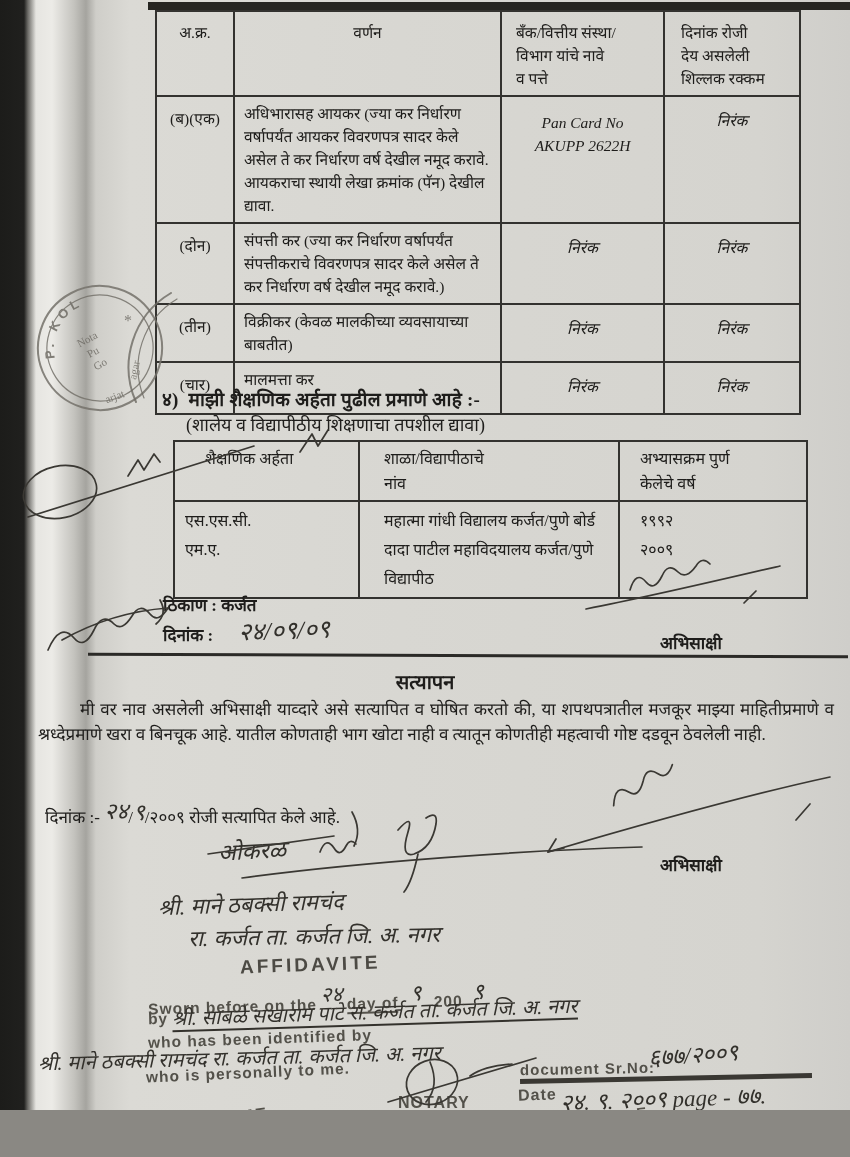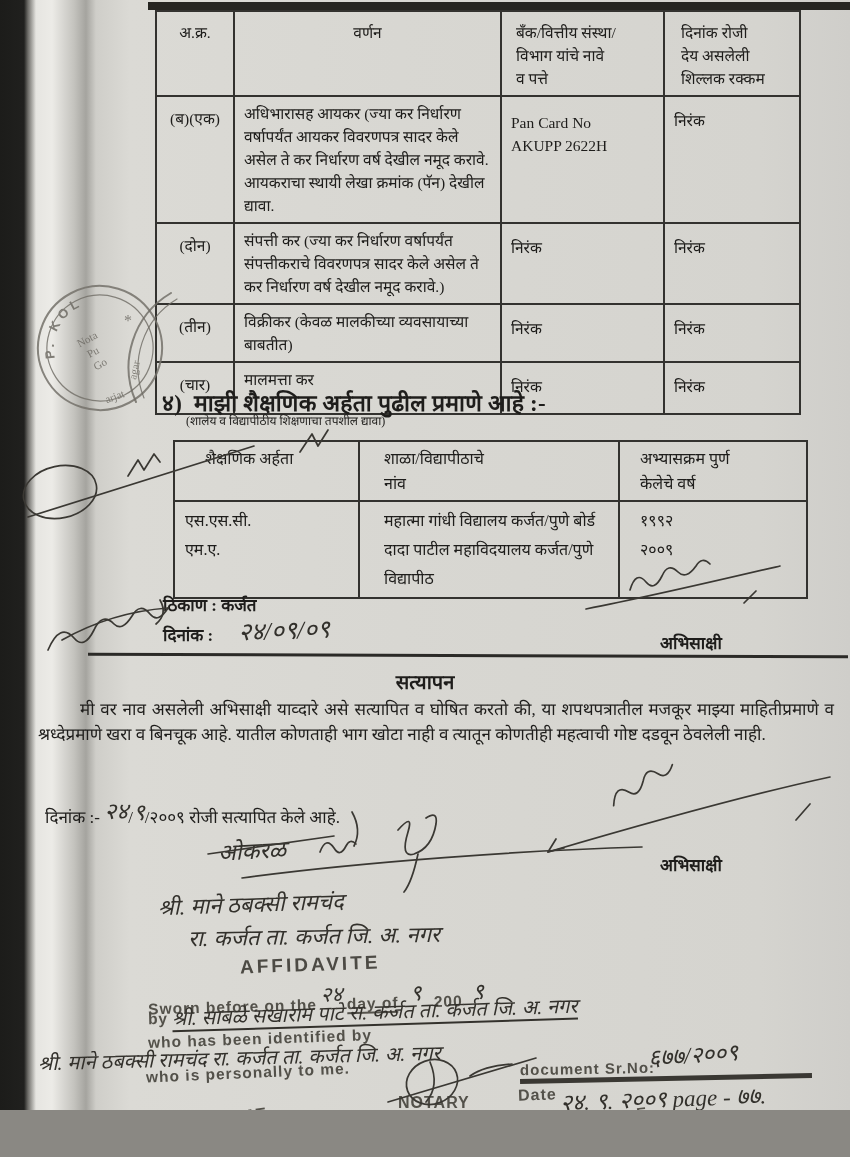--- a/index.html
+++ b/index.html
@@ -12,26 +12,26 @@
       #d5d4cf 760px,#cfceca 850px);
   }
   .abs{position:absolute;}
   .pre{white-space:pre-line;}
   
   table{border-collapse:collapse;table-layout:fixed;background:transparent;}
   .taxtable{position:absolute;left:155px;top:10px;width:646px;}
   .taxtable td{border:2px solid #33322f;vertical-align:top;font-size:15.5px;line-height:23px;padding:5px 9px;}
   .taxtable tr.hrow td{text-align:center;padding-top:9px;font-size:15.5px;}
   .taxtable td.sr{text-align:center;padding-top:10px;}
-  .taxtable td.ctr{text-align:left;padding-top:12px;}
+  .taxtable td.ctr{text-align:center;padding-top:12px;font-style:italic;}
   .pancell{font-size:17.5px;line-height:27px;padding-top:14px !important;font-family:"Liberation Serif",serif;}
   .edutable{position:absolute;left:173px;top:440px;width:633px;}
   .edutable td{border:2px solid #33322f;vertical-align:top;font-size:16px;line-height:25px;padding:4px 10px;}
   .edutable .body-line{line-height:29px;}
-  .heading-line{font-size:23px;font-weight:bold;letter-spacing:.2px;}
+  .heading-line{font-size:19px;font-weight:bold;letter-spacing:.2px;}
   .stamp{font-family:"Liberation Sans",sans-serif;font-weight:bold;color:#53514a;letter-spacing:1px;}
   .hw{font-family:"Liberation Serif",serif;font-style:italic;color:#33312c;}
   .rule{position:absolute;background:#2b2a27;}
 </style>
 </head>
 <body>
 
 <div class="page">
 
   <div class="abs" style="left:148px;top:2px;width:702px;height:8px;background:#262521;"></div>
@@ -79,21 +79,21 @@
       <td class="ctr">निरंक</td>
       <td class="ctr">निरंक</td>
     </tr>
   </tbody>
     </table>
 
   <div class="abs heading-line" style="left:162px;top:386px;">
     <span>४)</span>&nbsp;
     <span>माझी शैक्षणिक अर्हता पुढील प्रमाणे आहे :-</span>
   </div>
-  <div class="abs" style="left:186px;top:412px;font-size:12px;font-weight:500;">(शालेय व विद्यापीठीय शिक्षणाचा तपशील द्यावा)</div>
+  <div class="abs" style="left:186px;top:412px;font-size:18px;font-weight:500;">(शालेय व विद्यापीठीय शिक्षणाचा तपशील द्यावा)</div>
 
   <table class="edutable">
     <colgroup>
         <col style="width:185px">
         <col style="width:260px">
         <col style="width:188px">
       </colgroup>
     <tbody>
         <tr style="height:52px;">
       <td style="padding-left:30px;">शैक्षणिक अर्हता</td>

